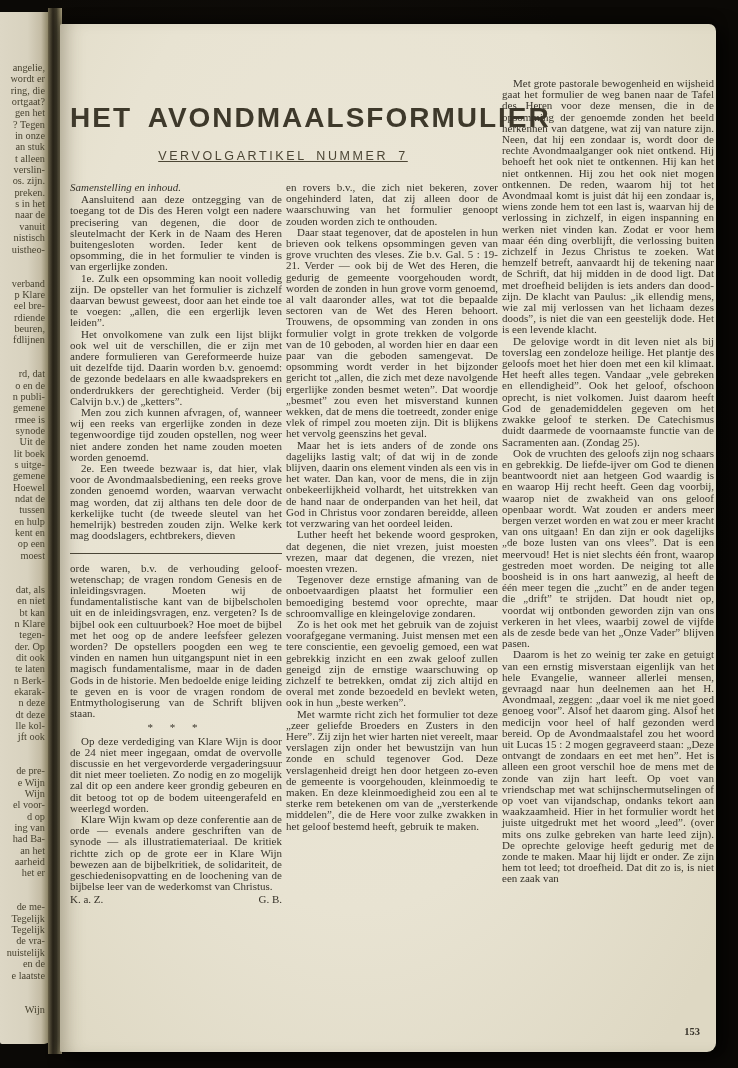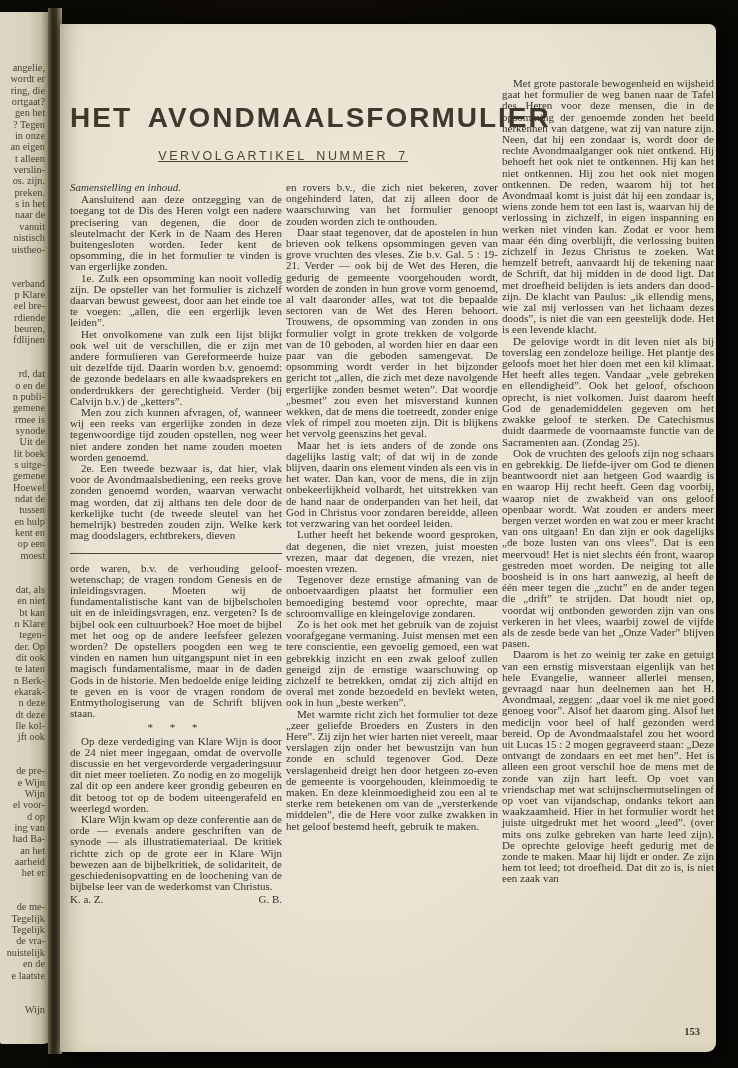--- a/index.html
+++ b/index.html
@@ -63,21 +63,21 @@
 
 <div class="prev-page">
   <div class="frag-col">
       <div class="frag">angelie,</div>
       <div class="frag">wordt er</div>
       <div class="frag">ring, die</div>
       <div class="frag">ortgaat?</div>
       <div class="frag">gen het</div>
       <div class="frag">? Tegen</div>
       <div class="frag">in onze</div>
-      <div class="frag">an eigen</div>
+      <div class="frag">an stuk</div>
       <div class="frag">t alleen</div>
       <div class="frag">verslin-</div>
       <div class="frag">os. zijn.</div>
       <div class="frag">preken.</div>
       <div class="frag">s in het</div>
       <div class="frag">naar de</div>
       <div class="frag">vanuit</div>
       <div class="frag">nistisch</div>
       <div class="frag">uistheo-</div>
       <div class="frag"></div>

